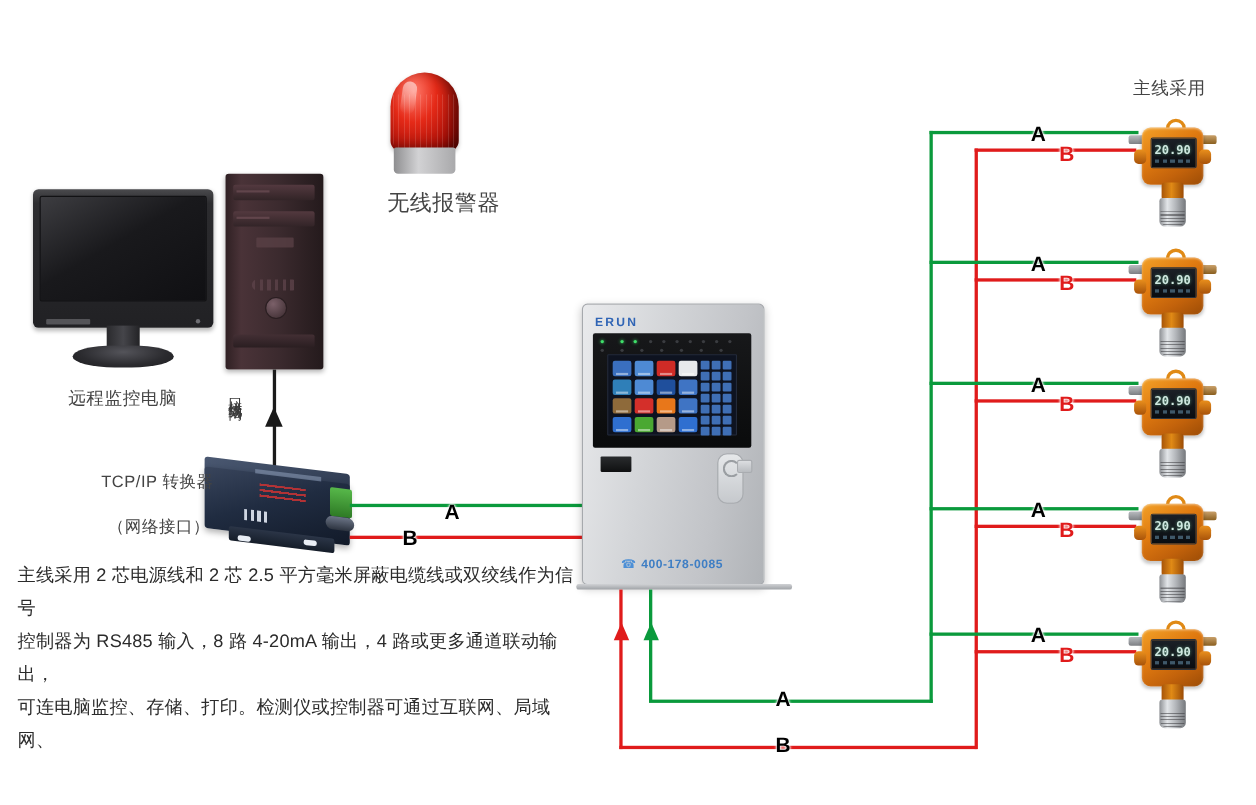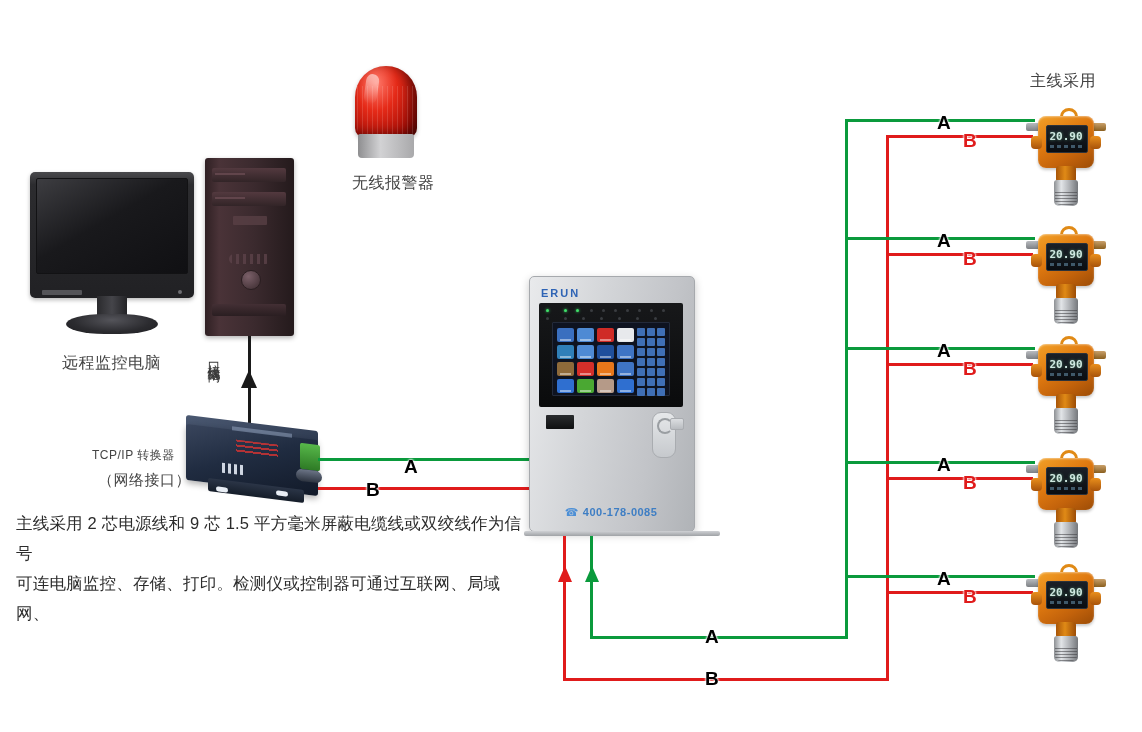--- a/index.html
+++ b/index.html
@@ -285,35 +285,35 @@
     <polygon points="11,0 19,18 3,18" fill="#1a1a1a"></polygon>
   </svg>
   <div class="lbl cn" style="left:205px;top:360px;font-size:13px;writing-mode:vertical-rl;text-orientation:upright;letter-spacing:-2px;color:#3a3a3a;">网络线接口</div>
 
   <div>
     <div class="beacon-dome"></div>
     <div class="beacon-rib"></div>
     <div class="beacon-hi"></div>
     <div class="beacon-base"></div>
   </div>
-  <div class="lbl cn" style="left:352px;top:172px;font-size:16px;">无线报警器</div>
+  <div class="lbl cn" style="left:352px;top:172px;font-size:20px;">无线报警器</div>
 
   <div>
     <div class="conv-top"></div>
     <div class="conv"></div>
     <div class="conv-text"></div>
     <div class="conv-leds"></div>
     <div class="conv-grill"></div>
     <div class="conv-green-term"></div>
     <div class="conv-db9"></div>
     <div class="conv-foot"></div>
     <div class="conv-hole" style="left:216px;"></div>
     <div class="conv-hole" style="left:276px;top:491px;"></div>
   </div>
-  <div class="lbl cn" style="left:92px;top:447px;font-size:12px;">TCP/IP 转换器</div>
+  <div class="lbl cn" style="left:92px;top:429px;font-size:15px;">TCP/IP 转换器</div>
   <div class="lbl cn" style="left:98px;top:470px;font-size:15px;">（网络接口）</div>
 
   <div class="wire" style="left:318px;top:458px;width:214px;height:3px;"></div>
   <div class="ab" style="left:404px;top:456px;">A</div>
 
   <div class="wire red" style="left:318px;top:487px;width:214px;height:3px;"></div>
   <div class="ab" style="left:366px;top:479px;">B</div>
 
 
   <div class="ctrl"></div>
@@ -504,18 +504,19 @@
     <div class="det-num">20.90</div>
     <div class="det-bar"></div>
     <div class="det-neck"></div>
     <div class="det-sensor"></div>
     <div class="det-mesh"></div>
   </div>
 
   <div class="lbl cn" style="left:1030px;top:70px;font-size:16px;">主线采用</div>
 
   <div class="desc">
-    <div>主线采用 2 芯电源线和 9 芯 1.5 平方毫米屏蔽电缆线或双绞线作为信号</div>
+    <div>主线采用 2 芯电源线和 2 芯 2.5 平方毫米屏蔽电缆线或双绞线作为信号</div>
+    <div>控制器为 RS485 输入，8 路 4-20mA 输出，4 路或更多通道联动输出，</div>
     <div>可连电脑监控、存储、打印。检测仪或控制器可通过互联网、局域网、</div>
 
   </div>
 
 </div>
 
 </body></html>

